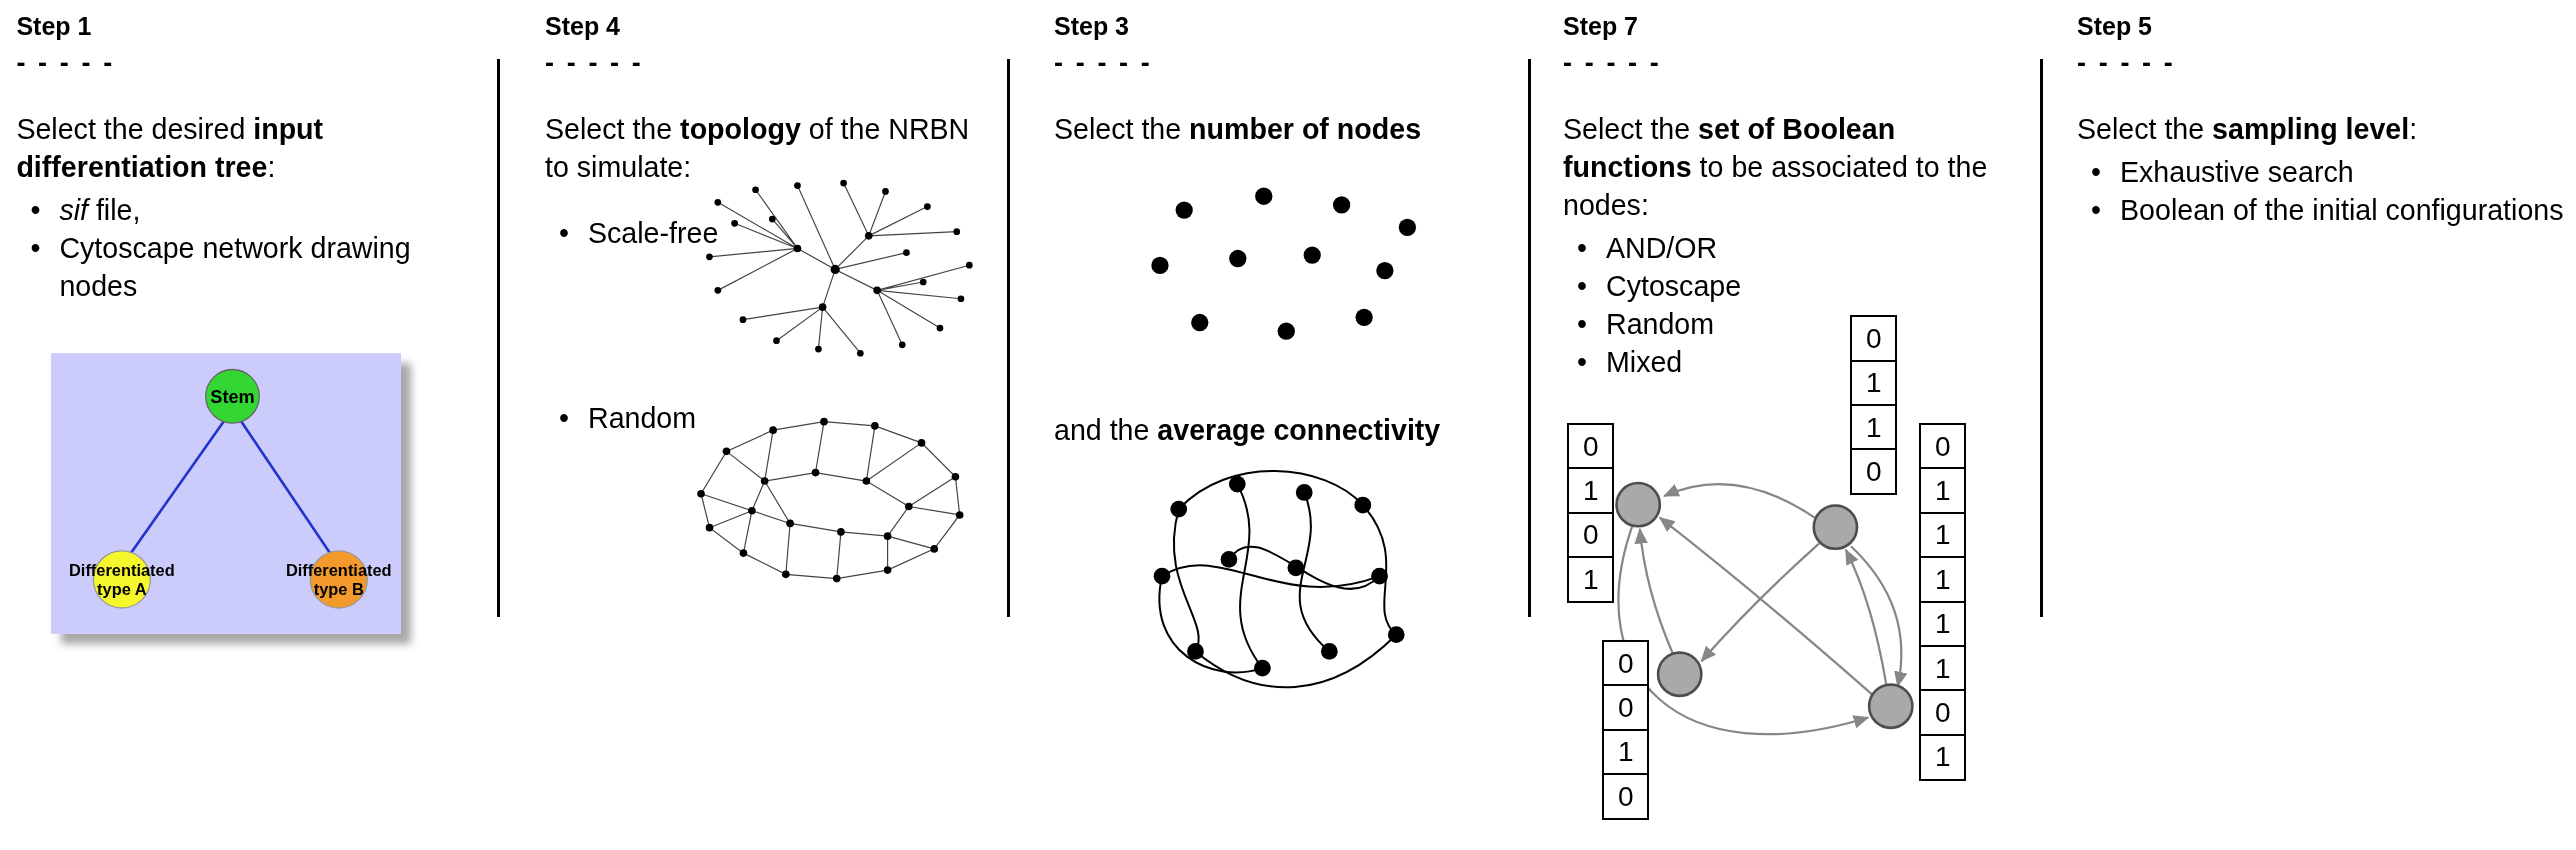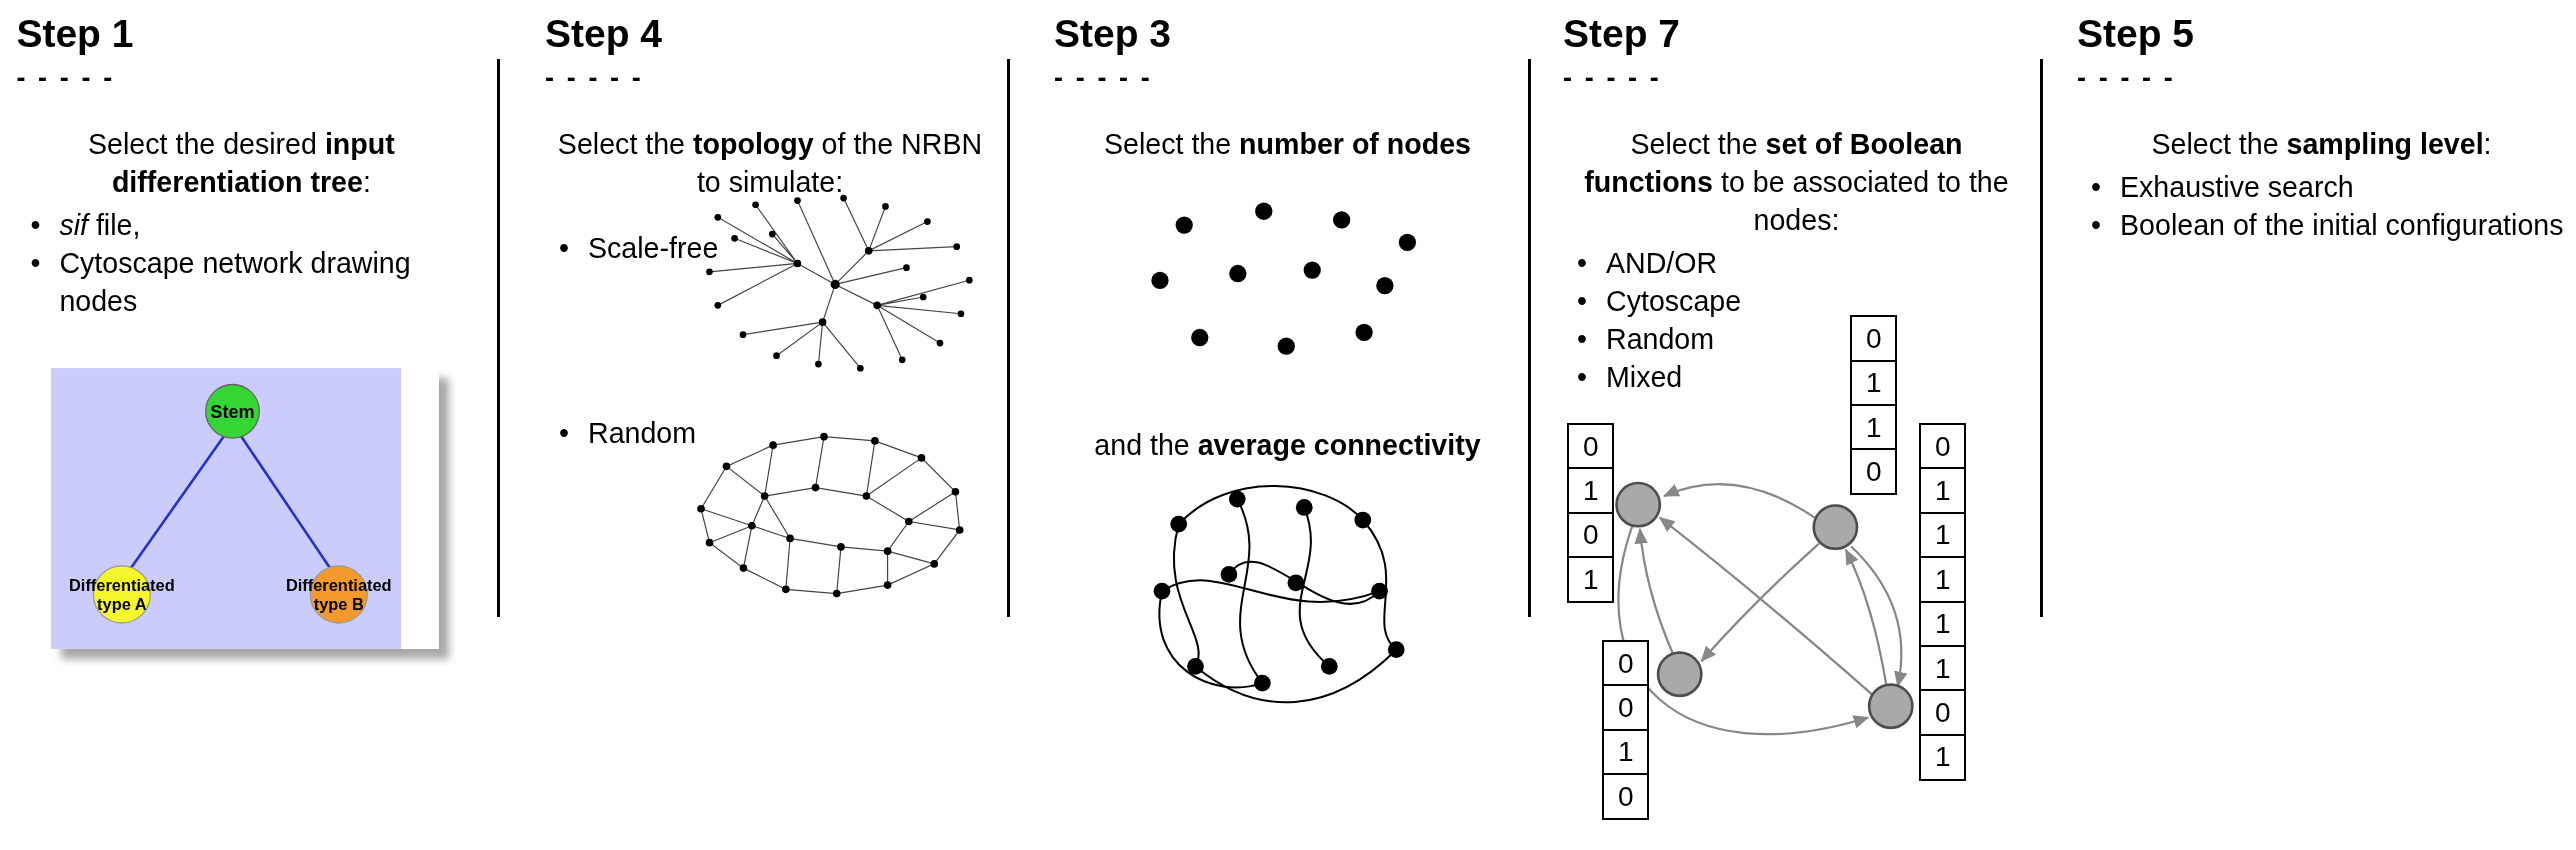--- a/index.html
+++ b/index.html
@@ -11,34 +11,34 @@
   }
   .col { position: absolute; top: 12px; }
   .col1 { left: 16.4px;   width: 450px; }
   .col2 { left: 545px;  width: 450px; }
   .col3 { left: 1054px; width: 467px; }
   .col4 { left: 1563px; width: 467px; }
   .col5 { left: 2077px; width: 489px; }
   .divider { position: absolute; top: 59px; height: 558px; width: 2.6px; background: #000; }
   .d1 { left: 497px; } .d2 { left: 1007px; } .d3 { left: 1528px; } .d4 { left: 2040px; }
 
-  .step-title { font-size: 39px; font-weight: bold; }
+  .step-title { font-size: 25px; font-weight: bold; }
   .dashes { font-size: 27px; font-weight: bold; letter-spacing: 2.6px; margin-top: 7px; }
-  .para { font-size: 28.6px; line-height: 1.33; margin-top: 31px; text-align: center; }
+  .para { font-size: 28.6px; line-height: 1.33; margin-top: 31px; }
   .para b { font-weight: bold; }
   .bullets { margin-top: 5.2px; }
   .bullet { display: flex; font-size: 28.6px; line-height: 1.33; }
   .bullet .dot { flex: none; width: 43px; padding-left: 14px; }
   .bullet .btext i { }
   .col1 .bullet { max-width: 398px; }
 
   svg text { font-family: "Liberation Sans", sans-serif; }
 
   
-  .tree-box { position: relative; margin: 48px 0 0 35px; width: 388px; height: 281px;
+  .tree-box { position: relative; margin: 48px 0 0 35px; width: 350px; height: 281px;
               box-shadow: 10.4px 10.4px 7.8px #a8a8a8; }
 
   
   .s2-row1 { position: relative; margin-top: 8.7px; height: 197px; }
   .s2-row1 .net { position: absolute; right: 4.3px; top: -21.6px; }
   .s2-row2 { position: relative; height: 221px; }
   .s2-row2 .net { position: absolute; right: 8.7px; top: -7px; }
   .s2-row2 .bullet { margin-top: 7px; }
 
   

